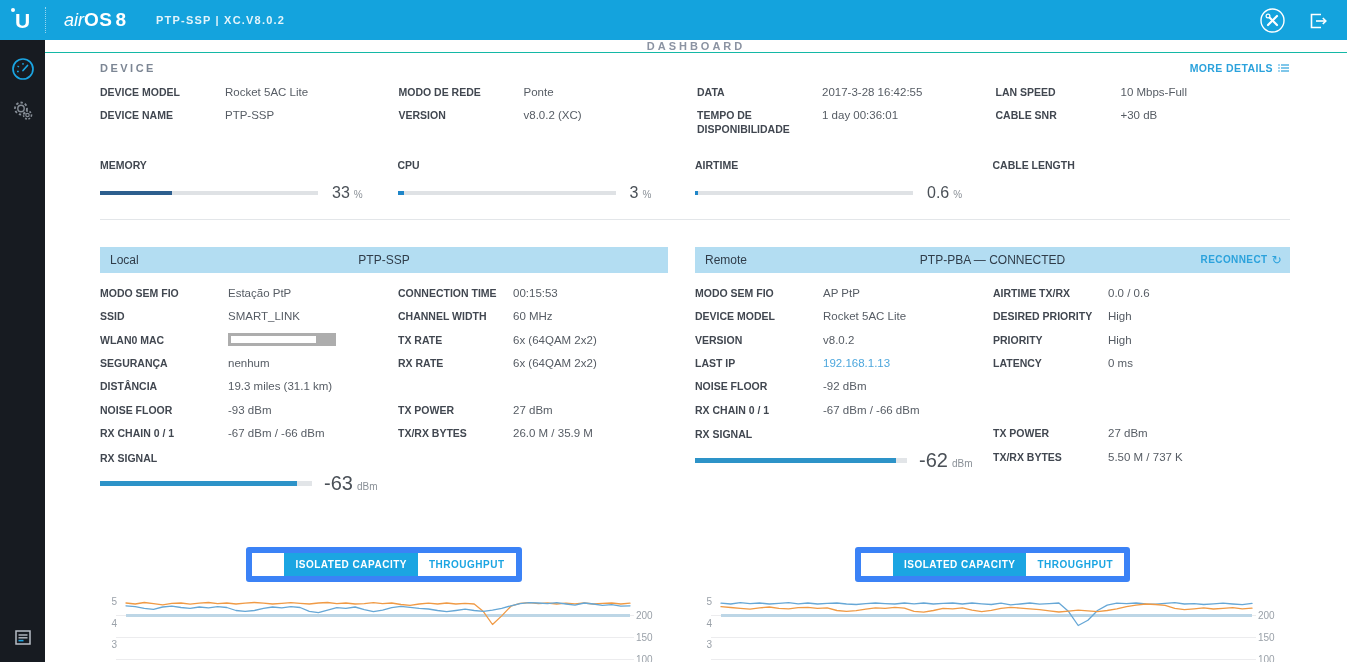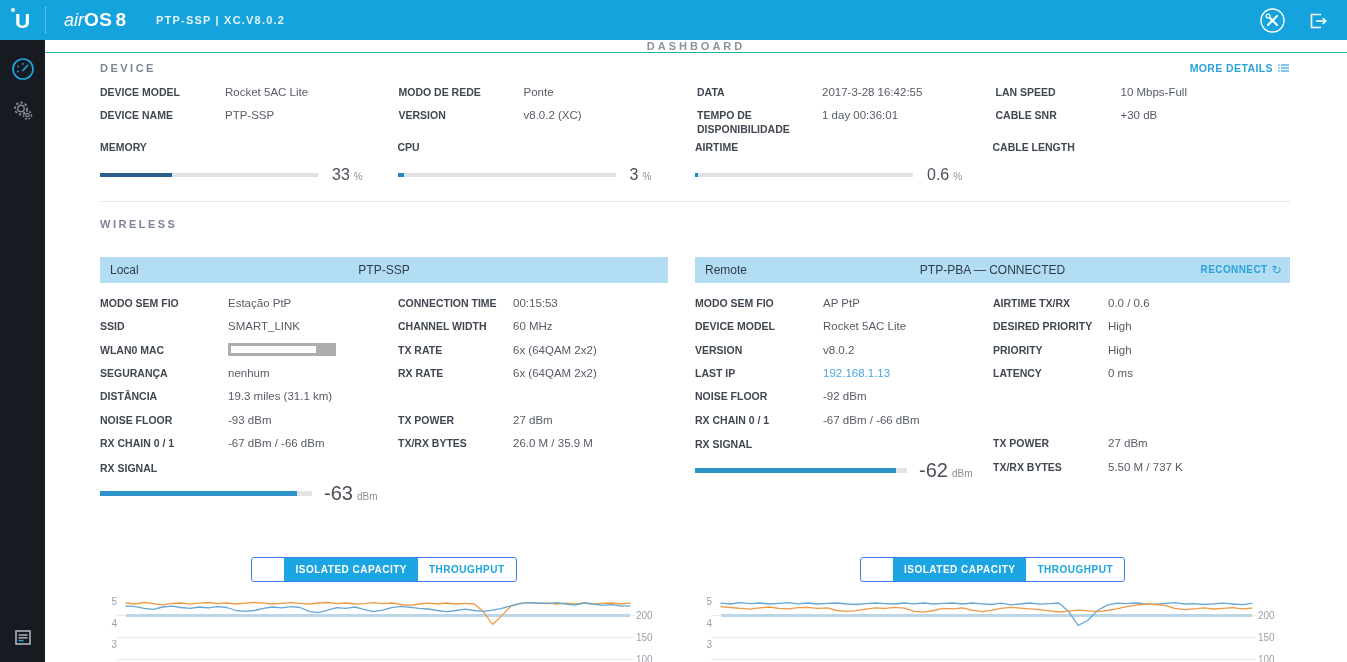--- a/index.html
+++ b/index.html
@@ -36,21 +36,21 @@
   .section-title { color:#7c8694; font-size:11px; font-weight:bold; letter-spacing:2.5px; }
   .more-details { color:#2ba2dc; font-size:10.5px; font-weight:bold; letter-spacing:.4px;
     display:flex; align-items:center; gap:5px; cursor:pointer; }
 
   
   .device-grid { display:grid; grid-template-columns:repeat(4,1fr); column-gap:4px; row-gap:8px; margin-top:11px; }
   .field { display:flex; align-items:flex-start; }
   .flabel { flex:0 0 125px; width:125px; color:#414750; font-size:10.5px; font-weight:bold; line-height:1.3; padding-top:1px; }
   .fvalue { color:#565c64; font-size:11.5px; line-height:1.3; }
 
-  .stats-grid { display:grid; grid-template-columns:repeat(4,1fr); margin-top:4px; }
+  .stats-grid { display:grid; grid-template-columns:repeat(4,1fr); margin-top:22px; }
   .stat-line { display:flex; align-items:center; margin-top:7px; height:26px; }
   .bar-track { width:218px; height:4px; background:#dfe2e5; position:relative; }
   .bar-fill { position:absolute; left:0; top:0; bottom:0; background:#2d5f8e; }
   .stat-value { margin-left:14px; display:flex; align-items:baseline; white-space:nowrap; }
   .big { font-size:16px; color:#4a5057; }
   .unit { font-size:10px; color:#8a9097; margin-left:4px; }
 
   .divider { height:1px; background:#e3e6e9; margin-top:13px; }
 
   
@@ -79,21 +79,21 @@
   .rx-line { display:flex; align-items:center; margin-top:7px; }
   .rx-track { width:212px; height:5px; background:#e2e5e8; position:relative; }
   .rx-fill { position:absolute; left:0; top:0; bottom:0; background:#2d93c8; }
   .rx-value { margin-left:12px; display:flex; align-items:baseline; white-space:nowrap; }
   .rx-value .big { font-size:20px; }
 
   
   .charts { display:flex; gap:27px; margin-top:52px; }
   .chart-block { position:relative; }
   .chart-tabs { display:flex; justify-content:center; }
-  .tabs-box { display:flex; border:1px solid #3b82f6; border-radius:3px; overflow:hidden; background:#fff;padding-left:32px; }
+  .tabs-box { display:flex; border:6px solid #3b82f6; border-radius:3px; overflow:hidden; background:#fff;padding-left:32px; }
   .tab { font-size:10px; font-weight:bold; letter-spacing:.5px; padding:6px 11px; cursor:pointer; white-space:nowrap; }
   .tab.active { background:#1ba5e2; color:#fff; }
   .tab.inactive { color:#1ba5e2; }
   .chart-svg { display:block; margin-top:13px; }
   svg text { font-family:"Liberation Sans","DejaVu Sans",sans-serif; }
 </style>
 </head>
 <body>
 
 <div class="topbar">
@@ -247,21 +247,20 @@
               </div>
           </div>
         </div>
         <div class="stat">
           <div class="flabel">CABLE LENGTH</div>
         </div>
       </div>
 
       <div class="divider"></div>
 
-      <div class="section-title wireless-title">WIRELESS</div>
 
       <div class="panels">
 
         <div class="panel-local">
           <div class="panel-header">
             <span class="panel-title">PTP-SSP</span>
             <span class="panel-name">Local</span>
           </div>
           <div class="panel-body">
             <div class="pcol-a">

